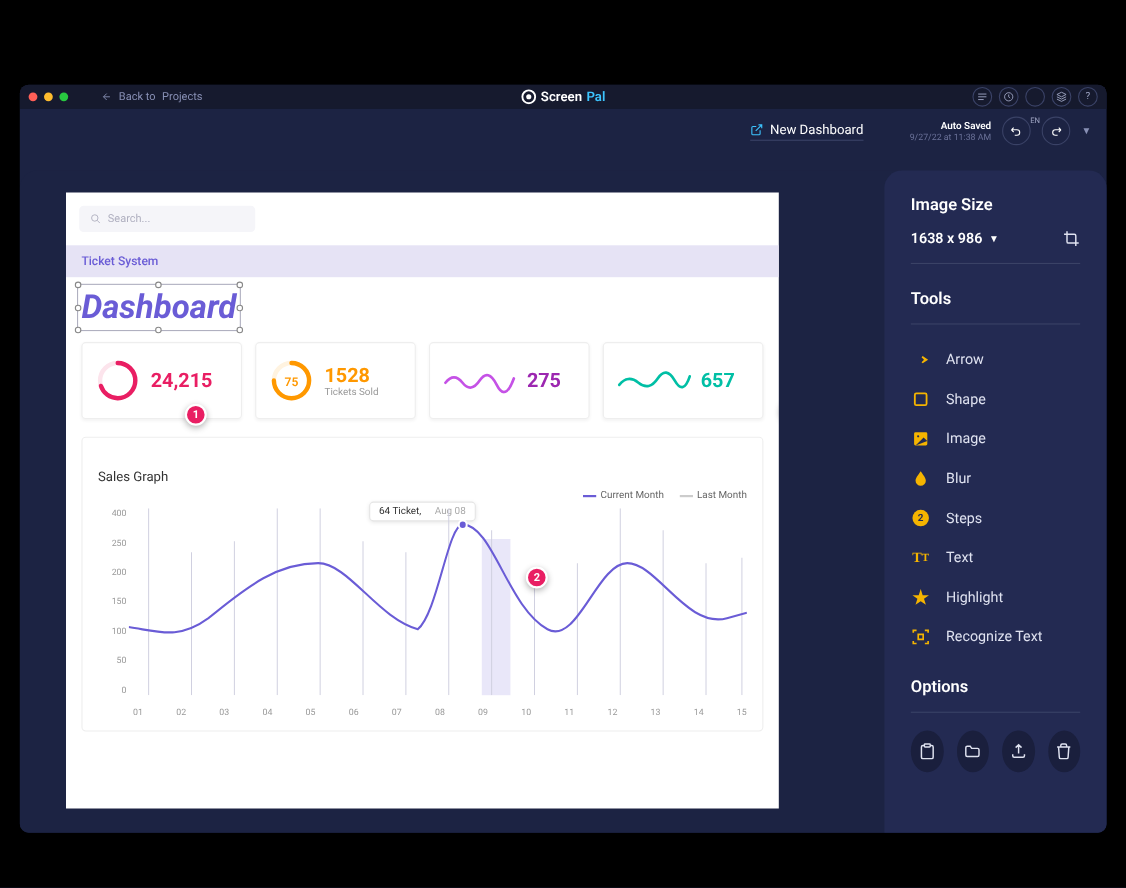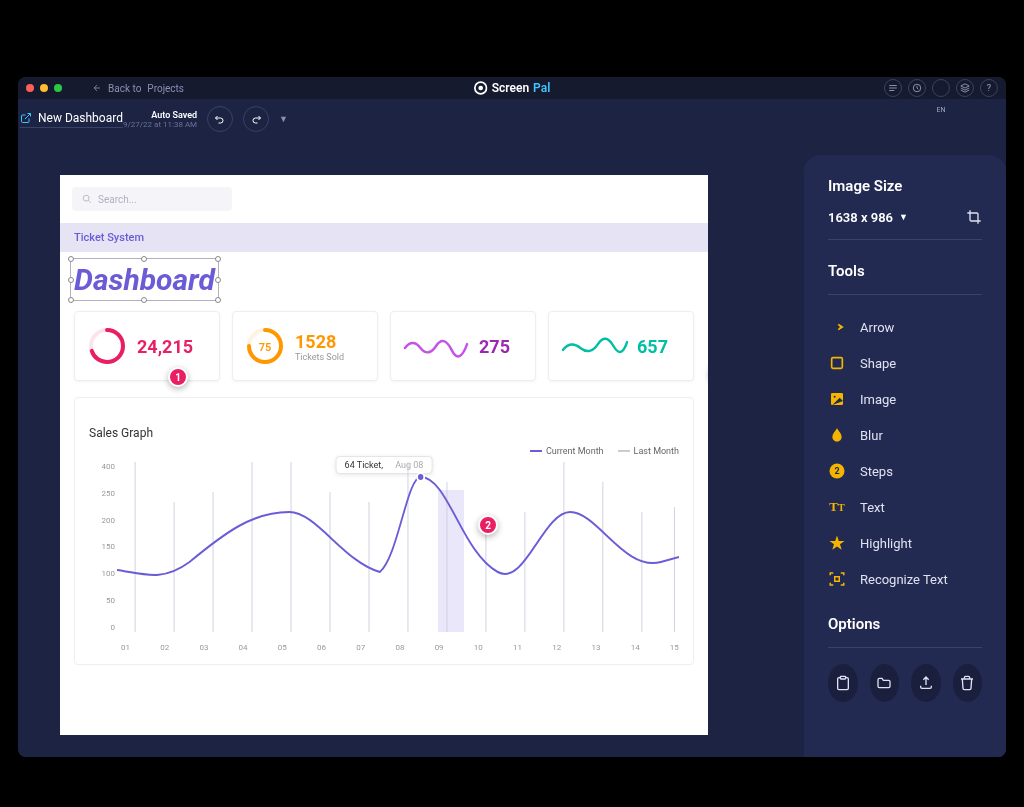--- a/index.html
+++ b/index.html
@@ -69,43 +69,43 @@
       align-items: center;
       justify-content: center;
       color: #a0a6c4;
       font-size: 9px;
       cursor: pointer;
     }
     .subheader {
       height: 40px;
       display: flex;
       align-items: center;
-      justify-content: flex-start;
-      padding: 0 2px;
+      justify-content: flex-end;
+      padding: 0 14px;
     }
     .doc-title-area {
       display: flex;
       align-items: center;
       gap: 6px;
       border-bottom: 1px solid #3a4266;
       padding-bottom: 2px;
     }
     .doc-icon {
       width: 12px; height: 12px;
       color: #3dc5ff;
     }
     .doc-title { color: #fff; font-size: 12px; }
     .save-area {
       display: flex;
       align-items: center;
       gap: 10px;
     }
     .save-text { text-align: right; }
     .save-main { color: #fff; font-size: 9px; font-weight: 600; }
-    .save-time { color: #6b7299; font-size: 8px; }
+    .save-time { color: #6b7299; font-size: 8px; margin-left: 42px; }
     .undo-btn, .redo-btn {
       width: 26px; height: 26px;
       border: 1px solid #3a4266;
       border-radius: 50%;
       display: flex;
       align-items: center;
       justify-content: center;
       color: #fff;
       cursor: pointer;
     }

